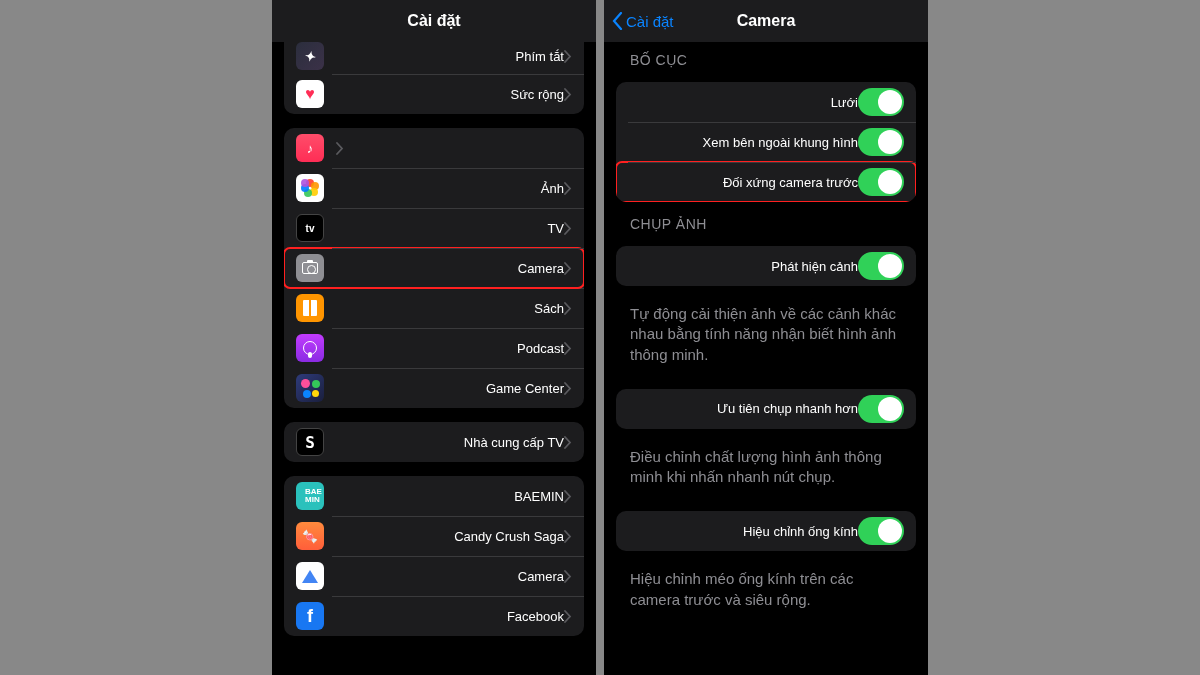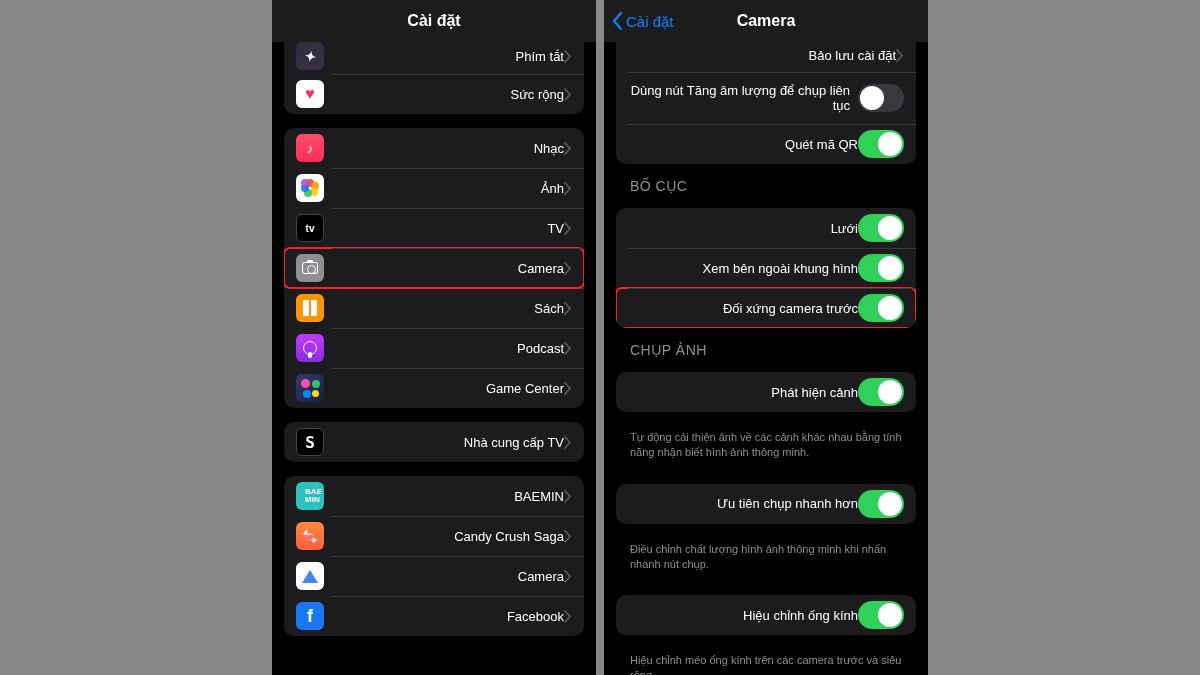--- a/index.html
+++ b/index.html
@@ -97,21 +97,21 @@
     color: #fff;
     flex-shrink: 0;
   }
   .label {
     flex: 1;
     font-size: 13px;
     color: #fff;
     text-align: right;
   }
   .footer-text {
-    font-size: 11px;
+    font-size: 15px;
     color: #8e8e93;
     padding: 4px 14px 10px 14px;
     line-height: 1.35;
   }
   .chevron {
     color: #5a5a5e;
     flex-shrink: 0;
   }
   .chevron svg { width: 8px; height: 13px; display:block; }
   .toggle {
@@ -204,21 +204,20 @@
               <svg viewBox="0 0 8 13">
                 <path d="M1 1l5 5.5L1 12" stroke="currentColor" stroke-width="1.8" fill="none" stroke-linecap="round"></path>
               </svg>
             </div>
         </div>
       </div>
 
       <div class="group">
         <div class="row">
           <div class="icon ic-music">♪</div>
-          <div class="label">Nhạc</div>
           <div class="chevron">
               <svg viewBox="0 0 8 13">
                 <path d="M1 1l5 5.5L1 12" stroke="currentColor" stroke-width="1.8" fill="none" stroke-linecap="round"></path>
               </svg>
             </div>
         </div>
         <div class="row">
           <div class="icon ic-photos">
             <div class="flower">
               <span style="background:#ff3b30;top:0;left:5px"></span>
@@ -361,42 +360,20 @@
       <div class="back">
         <svg viewBox="0 0 11 18">
             <path d="M9 1L2 9l7 8" stroke="#0a84ff" stroke-width="2.2" fill="none" stroke-linecap="round"></path>
           </svg>
         <span>Cài đặt</span>
       </div>
       <span>Camera</span>
     </div>
     <div class="content">
 
-      <div class="group first partial-top">
-        <div class="row no-icon">
-          <div class="label">Bảo lưu cài đặt</div>
-          <div class="chevron">
-              <svg viewBox="0 0 8 13">
-                <path d="M1 1l5 5.5L1 12" stroke="currentColor" stroke-width="1.8" fill="none" stroke-linecap="round"></path>
-              </svg>
-            </div>
-        </div>
-        <div class="row no-icon" style="min-height:52px">
-          <div class="label" style="padding-right:8px">Dùng nút Tăng âm lượng để chụp liên tục</div>
-          <div class="toggle off">
-              <div class="knob"></div>
-            </div>
-        </div>
-        <div class="row no-icon">
-          <div class="label">Quét mã QR</div>
-          <div class="toggle on">
-              <div class="knob"></div>
-            </div>
-        </div>
-      </div>
 
       <div class="section-header">BỐ CỤC</div>
       <div class="group">
         <div class="row no-icon">
           <div class="label">Lưới</div>
           <div class="toggle on">
               <div class="knob"></div>
             </div>
         </div>
         <div class="row no-icon">

